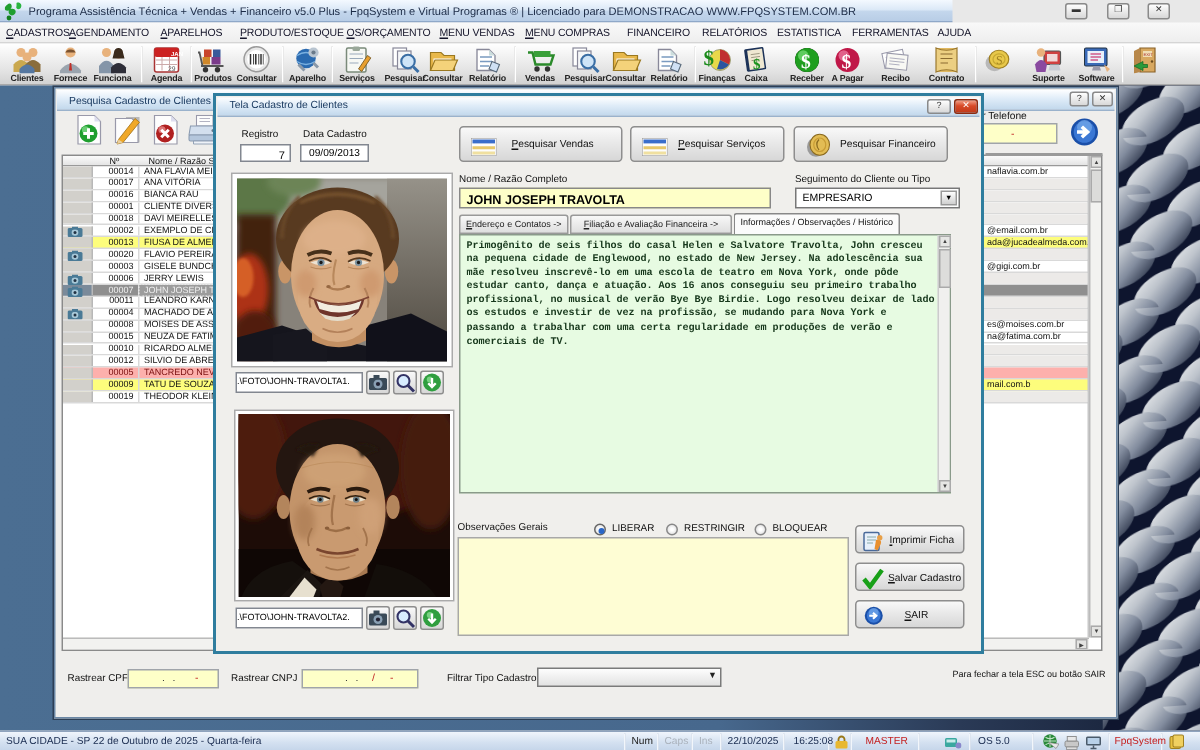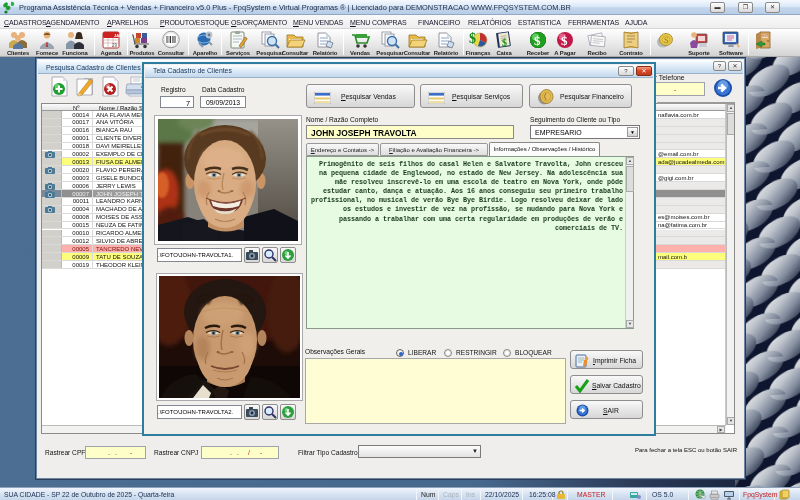--- a/index.html
+++ b/index.html
@@ -1,20 +1,20 @@
 <!DOCTYPE html>
 <html><head>
 <meta charset="utf-8">
 <style>
 *{margin:0;padding:0;box-sizing:border-box;}
 html,body{width:800px;height:500px;overflow:hidden;}
 body{font-family:"Liberation Sans",sans-serif;position:relative;background:#e8e8e8;}
 .abs{position:absolute;}
 
-#titlebar{left:0;top:0;width:800px;height:15px;background:linear-gradient(#f4f9ff,#dcE9f7 45%,#c3d6ec 55%,#b8cde6);border-bottom:1px solid #8fa8c8;}
+#titlebar{left:0;top:0;width:635px;height:15px;background:linear-gradient(#f4f9ff,#dcE9f7 45%,#c3d6ec 55%,#b8cde6);border-bottom:1px solid #8fa8c8;}
 #titlebar .ttext{position:absolute;left:19px;top:3px;font-size:7.4px;color:#1c2b46;white-space:nowrap;}
 .winbtn{position:absolute;top:2px;height:11px;width:15px;border:1px solid #8a8a8a;border-radius:2px;background:linear-gradient(#fefefe,#d8d8d8);font-size:6px;color:#333;text-align:center;line-height:9px;}
 #menubar{left:0;top:15px;width:800px;height:14px;background:linear-gradient(#f9f9f9,#eeeeee);border-bottom:1px solid #d5d5d5;}
 .mitem{position:absolute;top:3.5px;font-size:7px;letter-spacing:-0.12px;color:#15152a;white-space:nowrap;}
 #toolbar{left:0;top:29px;width:800px;height:28px;background:linear-gradient(#ffffff,#e2e2e2 70%,#d2d2d2);border-bottom:1px solid #aaa;}
 .tsep{position:absolute;top:2px;height:24px;width:1px;background:#b0b0b0;border-right:1px solid #fff;}
 .tico{position:absolute;top:1px;width:22px;height:19px;}
 .tlab{position:absolute;top:20.5px;font-size:5.9px;letter-spacing:-0.1px;font-weight:bold;color:#222;white-space:nowrap;transform:translateX(-50%);}
 
 #desktop{left:0;top:57px;width:800px;height:430px;background:linear-gradient(90deg,#4b6e92 0%,#47688d 60%,#2a3a56 80%,#131c33 100%);overflow:hidden;}
@@ -808,21 +808,21 @@
 <div class="field" style="left:386px;top:61px;width:110px;height:14px;border:1px solid #777;">
       <span style="position:absolute;left:4px;top:3px;font-size:7px;">EMPRESARIO</span>
       <span class="abs" style="right:1px;top:1px;width:11px;height:10px;background:linear-gradient(#fefefe,#d0d0d0);border:1px solid #999;font-size:5px;text-align:center;line-height:9px;">▼</span>
     </div>
 
 <div class="abs" style="left:162px;top:79px;width:73px;height:13px;background:linear-gradient(#f8f8f8,#dedede);border:1px solid #999;border-radius:2px 2px 0 0;font-size:6px;text-align:center;line-height:12px;color:#222;"><u>E</u>ndereço e Contatos -&gt;</div>
 <div class="abs" style="left:236px;top:79px;width:108px;height:13px;background:linear-gradient(#f8f8f8,#dedede);border:1px solid #999;border-radius:2px 2px 0 0;font-size:6px;text-align:center;line-height:12px;color:#222;"><u>F</u>iliação e Avaliação Financeira -&gt;</div>
 <div class="abs" style="left:345px;top:78px;width:111px;height:15px;background:#fbfbfb;border:1px solid #888;border-bottom:none;border-radius:2px 2px 0 0;font-size:6px;text-align:center;line-height:13px;color:#111;">Informações / Observações / Histórico</div>
 
 <div class="abs" style="left:162px;top:92px;width:328px;height:173px;background:#e7fbe2;border:1px solid #8a9a8a;">
-<div class="abs" style="left:4px;top:3px;font-family:'Liberation Mono',monospace;font-size:6.75px;line-height:9.1px;letter-spacing:-0.05px;font-weight:bold;color:#17381c;white-space:pre;text-align:right;">Primogênito de seis filhos do casal Helen e Salvatore Travolta, John cresceu
+<div class="abs" style="left:4px;top:3px;font-family:'Liberation Mono',monospace;font-size:6.75px;line-height:9.1px;letter-spacing:-0.05px;font-weight:bold;color:#17381c;white-space:pre;">Primogênito de seis filhos do casal Helen e Salvatore Travolta, John cresceu
 na pequena cidade de Englewood, no estado de New Jersey. Na adolescência sua
 mãe resolveu inscrevê-lo em uma escola de teatro em Nova York, onde pôde
 estudar canto, dança e atuação. Aos 16 anos conseguiu seu primeiro trabalho
 profissional, no musical de verão Bye Bye Birdie. Logo resolveu deixar de lado
 os estudos e investir de vez na profissão, se mudando para Nova York e
 passando a trabalhar com uma certa regularidade em produções de verão e
 comerciais de TV.</div>
 <div class="abs" style="right:0;top:0;width:8px;height:100%;background:#f0f0ee;border-left:1px solid #ccc;">
 <div class="abs" style="left:0;top:0;width:8px;height:8px;background:#e6e6e4;border:1px solid #aaa;font-size:4px;text-align:center;line-height:6px;color:#444;">▲</div>
 <div class="abs" style="left:0;top:9px;width:8px;height:26px;background:#dddddb;border:1px solid #aaa;"></div>

